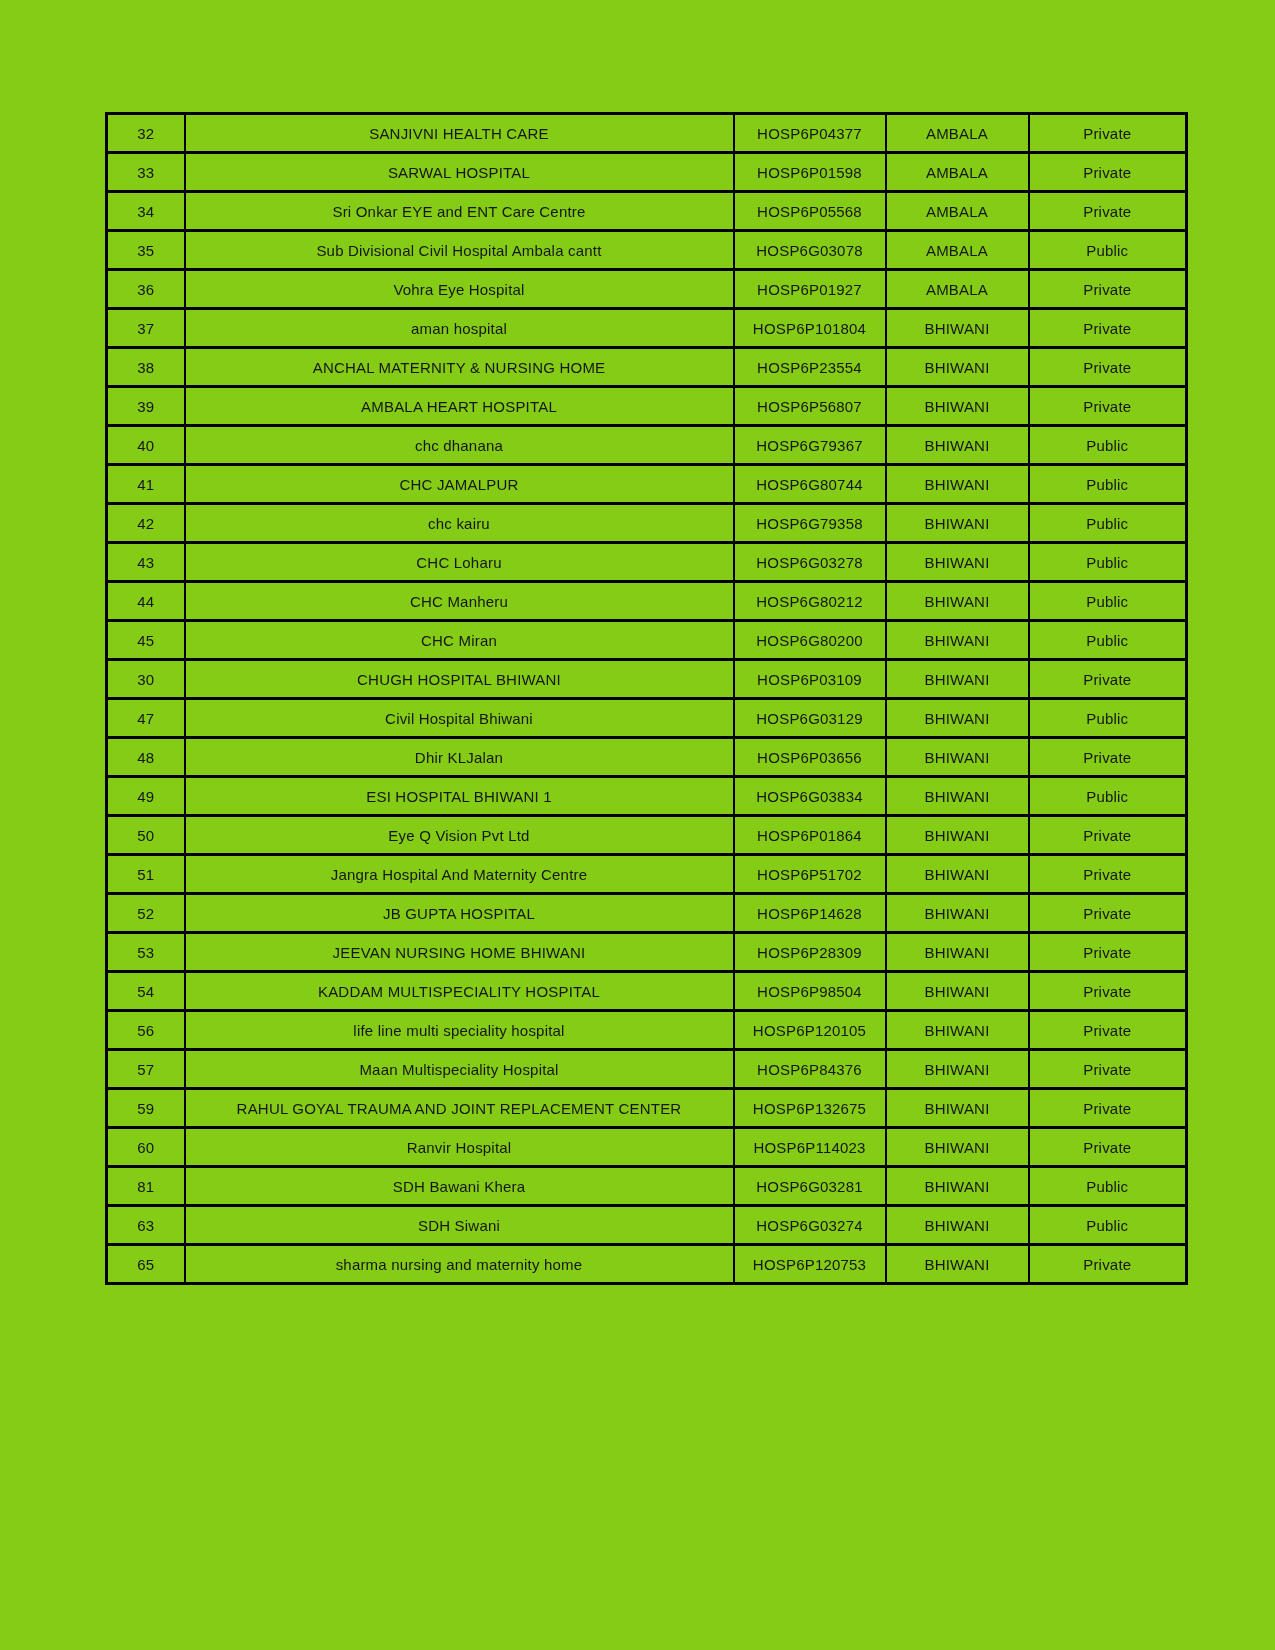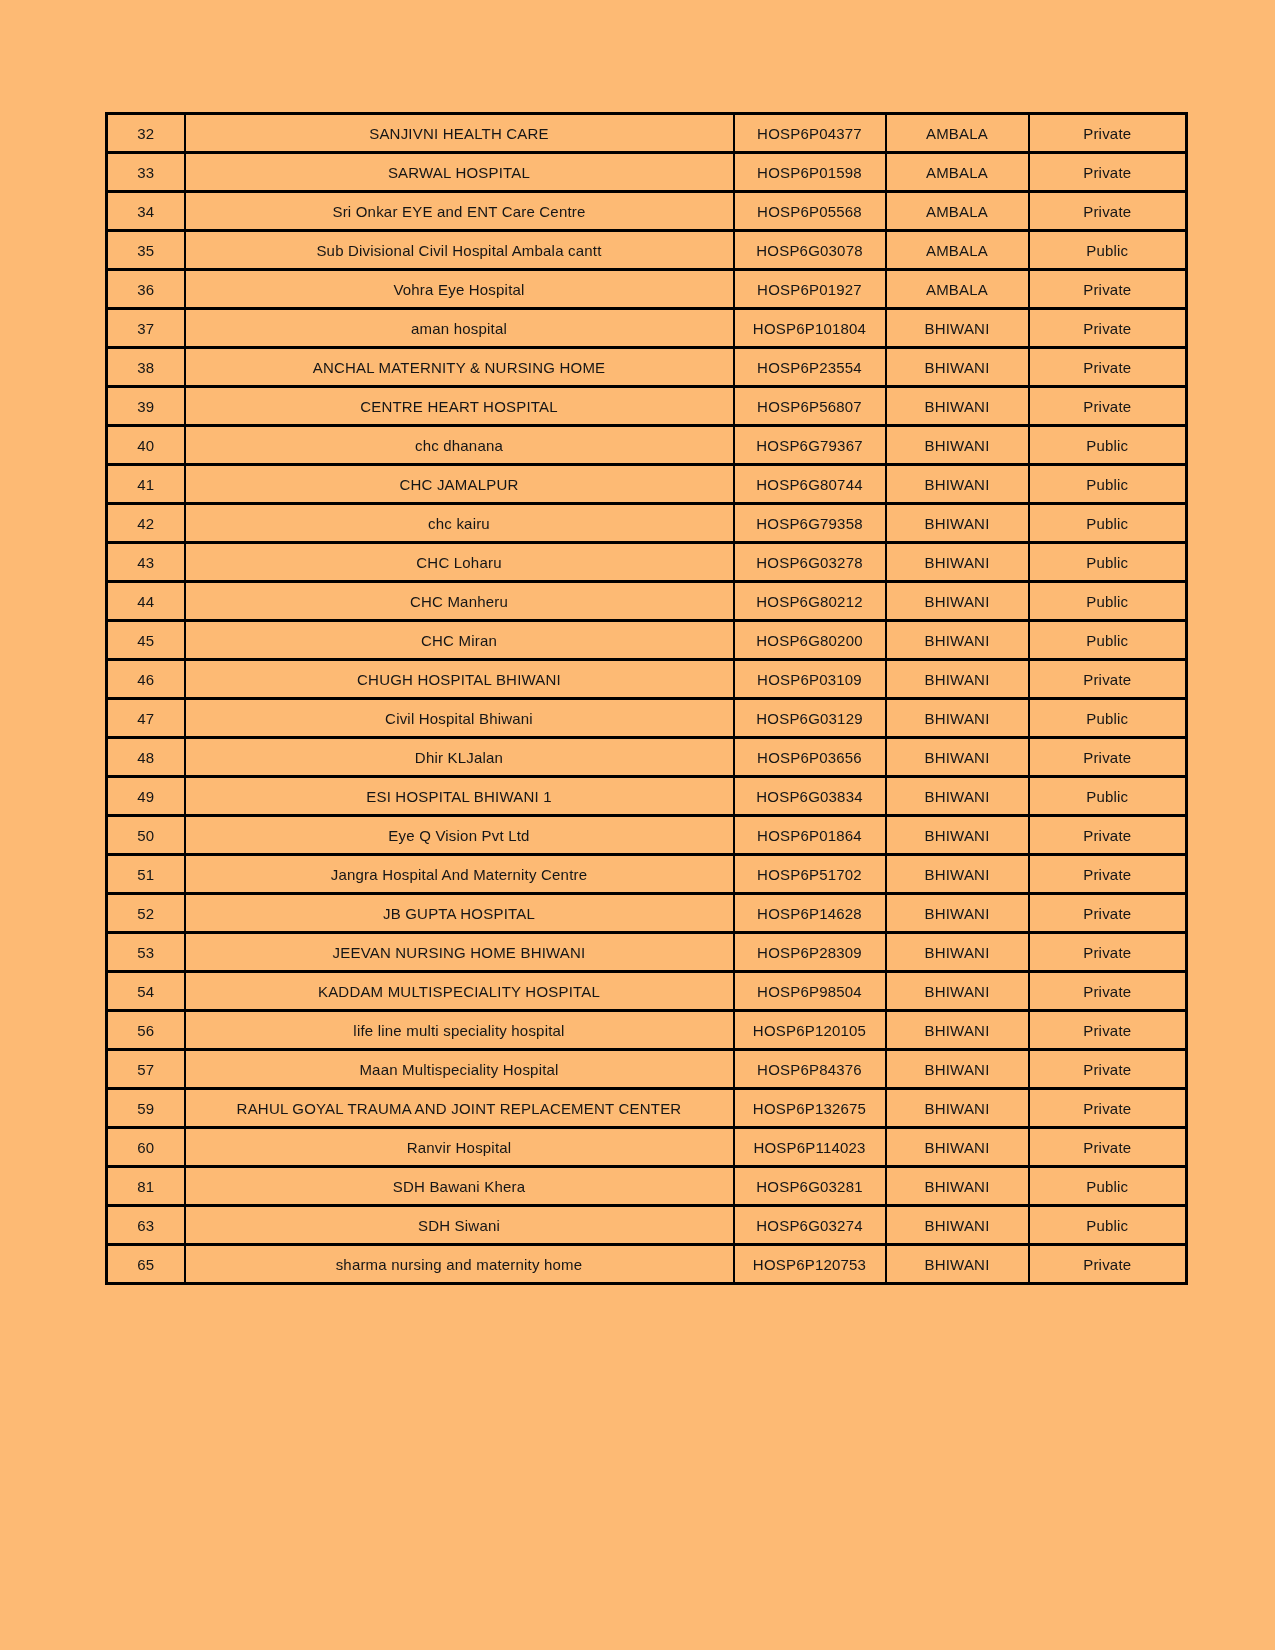--- a/index.html
+++ b/index.html
@@ -4,21 +4,21 @@
 <style>
   * { margin: 0; padding: 0; box-sizing: border-box; }
   html, body {
     background: #ffffff;
     font-family: "Liberation Sans", "DejaVu Sans", sans-serif;
   }
   .page {
     position: relative;
     width: 1275px;
     height: 1650px;
-    background: #fdba74;
+    background: #84cc16;
     overflow: hidden;
   }
   table.hospital-table {
     position: absolute;
     left: 105px;
     top: 112px;
     width: 1080px;
     border-collapse: collapse;
     table-layout: fixed;
     border: 3px solid #000000;
@@ -101,21 +101,21 @@
         </tr>
         <tr>
           <td>38</td>
           <td>ANCHAL MATERNITY &amp; NURSING HOME</td>
           <td>HOSP6P23554</td>
           <td>BHIWANI</td>
           <td>Private</td>
         </tr>
         <tr>
           <td>39</td>
-          <td>CENTRE HEART HOSPITAL</td>
+          <td>AMBALA HEART HOSPITAL</td>
           <td>HOSP6P56807</td>
           <td>BHIWANI</td>
           <td>Private</td>
         </tr>
         <tr>
           <td>40</td>
           <td>chc dhanana</td>
           <td>HOSP6G79367</td>
           <td>BHIWANI</td>
           <td>Public</td>
@@ -149,21 +149,21 @@
           <td>Public</td>
         </tr>
         <tr>
           <td>45</td>
           <td>CHC Miran</td>
           <td>HOSP6G80200</td>
           <td>BHIWANI</td>
           <td>Public</td>
         </tr>
         <tr>
-          <td>46</td>
+          <td>30</td>
           <td>CHUGH HOSPITAL BHIWANI</td>
           <td>HOSP6P03109</td>
           <td>BHIWANI</td>
           <td>Private</td>
         </tr>
         <tr>
           <td>47</td>
           <td>Civil Hospital Bhiwani</td>
           <td>HOSP6G03129</td>
           <td>BHIWANI</td>

